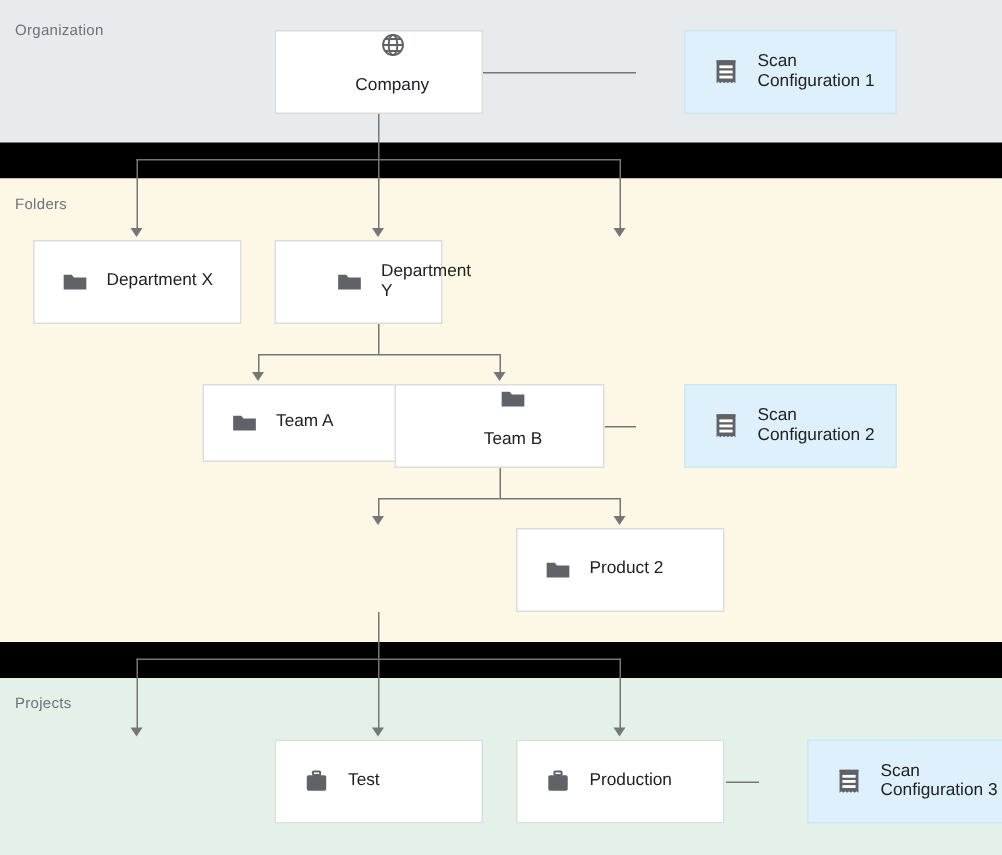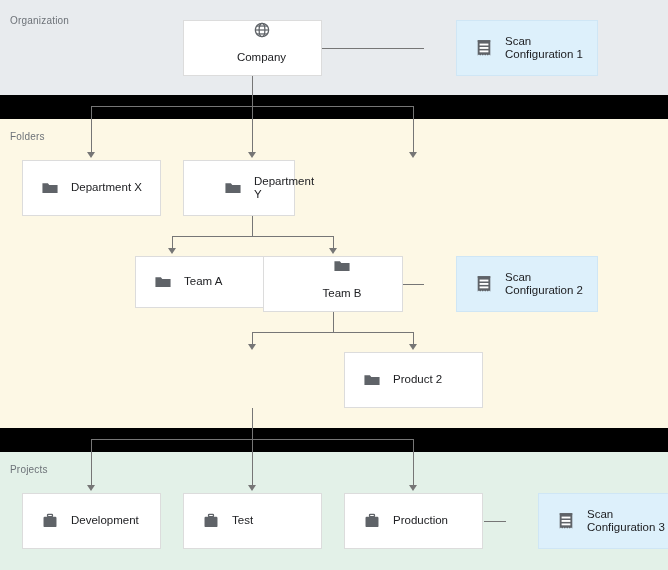--- a/index.html
+++ b/index.html
@@ -197,29 +197,20 @@
 
   <div class="node" style="left:344px; top:352px; width:139px; height:56px;">
     <span class="ico">
       <svg viewBox="0 0 20 20" width="18" height="18">
           <path d="M1.6 4.6h6l1.6 2h9.2v9H1.6z" fill="#5f6368"></path>
         </svg>
     </span>
     <span class="label">Product 2</span>
   </div>
 
-  <div class="node" style="left:22px; top:493px; width:139px; height:56px;">
-    <span class="ico">
-      <svg viewBox="0 0 20 20" width="18" height="18" fill="#5f6368">
-        <rect x="7.3" y="2.6" width="5.4" height="2.6" rx="0.7" fill="none" stroke="#5f6368" stroke-width="1.5"></rect>
-        <rect x="2.8" y="5.4" width="14.4" height="11.4" rx="1.3"></rect>
-      </svg>
-    </span>
-    <span class="label">Development</span>
-  </div>
 
   <div class="node" style="left:183px; top:493px; width:139px; height:56px;">
     <span class="ico">
       <svg viewBox="0 0 20 20" width="18" height="18" fill="#5f6368">
         <rect x="7.3" y="2.6" width="5.4" height="2.6" rx="0.7" fill="none" stroke="#5f6368" stroke-width="1.5"></rect>
         <rect x="2.8" y="5.4" width="14.4" height="11.4" rx="1.3"></rect>
       </svg>
     </span>
     <span class="label">Test</span>
   </div>

